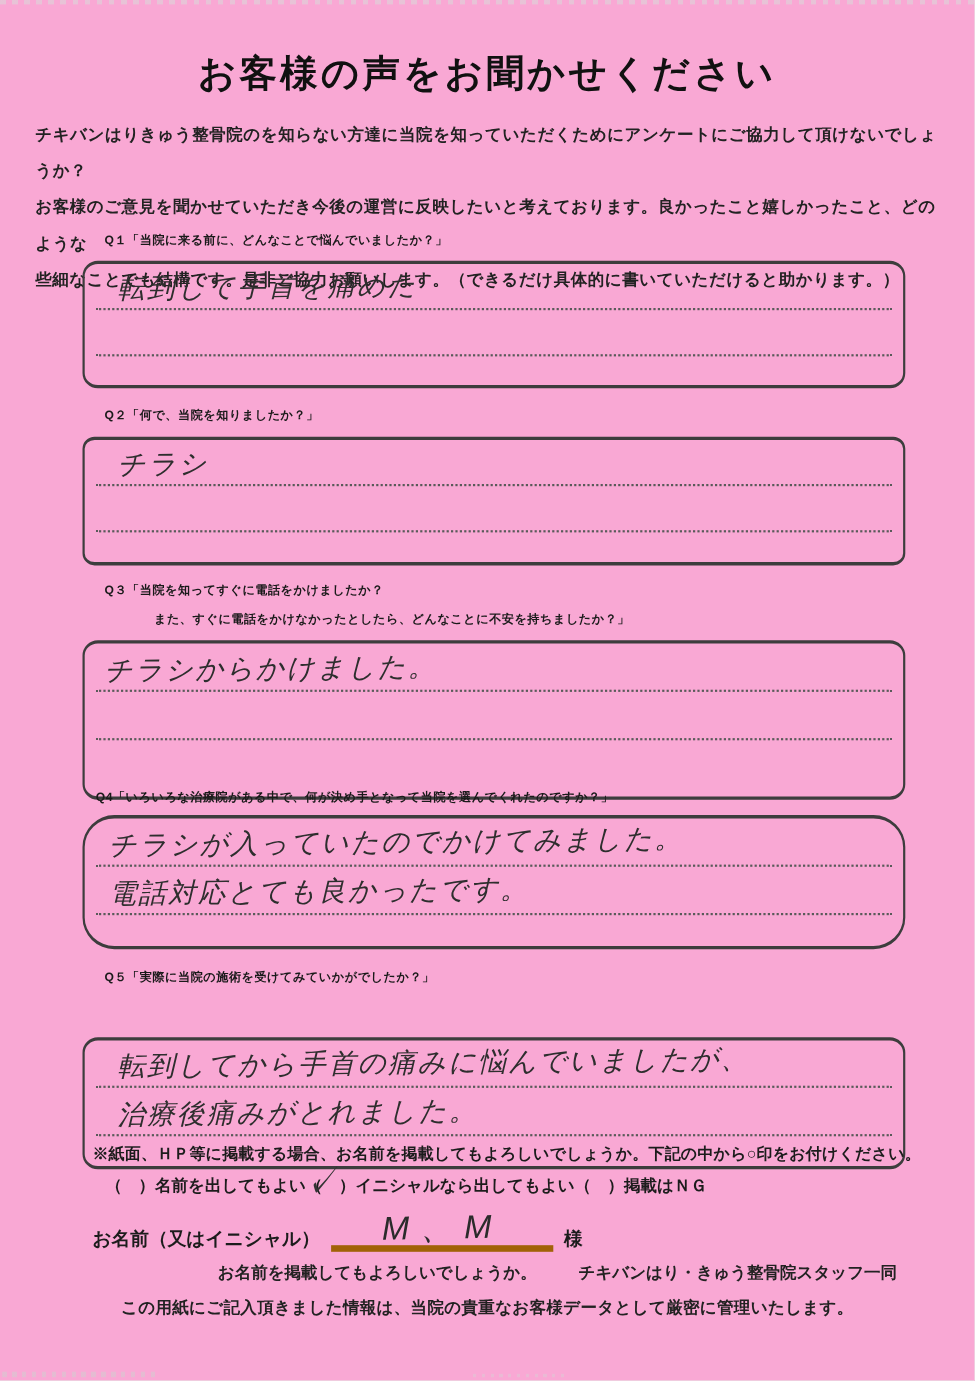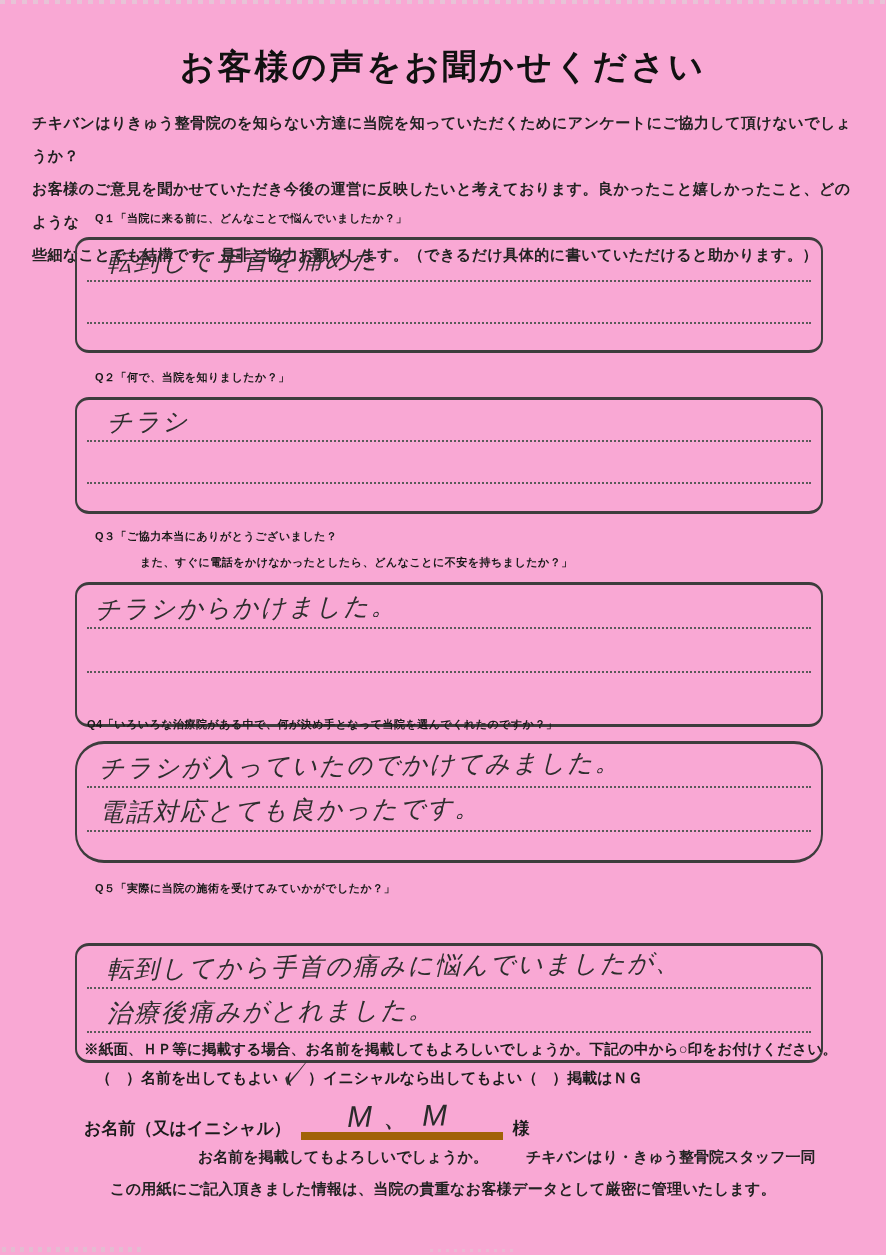--- a/index.html
+++ b/index.html
@@ -60,21 +60,21 @@
   .checkmark{
     position:absolute;left:-2px;top:-10px;font-size:30px;font-weight:400;
     color:#333;transform:rotate(-10deg) skewX(-6deg);font-style:italic;
   }
   .name-row{
     position:absolute;left:84px;top:1096px;display:flex;align-items:flex-end;
     font-size:17px;font-weight:700;
   }
   .name-underline{
     display:inline-flex;justify-content:center;align-items:flex-end;
-    width:202px;height:36px;border-bottom:8px solid #a16207;margin:0 10px;
+    width:202px;height:36px;border-bottom:6px solid #a16207;margin:0 10px;
   }
   .hw-name{
     font-style:italic;font-size:30px;font-weight:500;color:#2b2b2b;
     letter-spacing:10px;transform:translateY(5px) rotate(-1deg);white-space:nowrap;
   }
   .thanks-row{
     position:absolute;left:198px;top:1148px;display:flex;gap:38px;
     font-size:15px;font-weight:700;white-space:nowrap;color:#222;
   }
   .privacy{
@@ -102,31 +102,31 @@
     <div class="slot">
       <span class="hw">転到して手首を痛めた</span>
     </div>
     <div class="slot">
       <span class="hw"></span>
     </div>
     <div class="slot last"></div>
   </div>
 
   <div class="q-label" style="left:95px;top:370px;">Q２「何で、当院を知りましたか？」</div>
-  <div class="answer-box" style="top:397px;height:117px;">
+  <div class="answer-box" style="top:397px;height:117px;border-radius:11px;">
     <div class="slot">
       <span class="hw">チラシ</span>
     </div>
     <div class="slot">
       <span class="hw"></span>
     </div>
     <div class="slot last"></div>
   </div>
 
-  <div class="q-label" style="left:95px;top:529px;">Q３「ご協力本当にありがとうございました？</div>
+  <div class="q-label" style="left:95px;top:529px;">Q３「当院を知ってすぐに電話をかけましたか？</div>
   <div class="q-label" style="left:140px;top:555px;">また、すぐに電話をかけなかったとしたら、どんなことに不安を持ちましたか？」</div>
   <div class="answer-box" style="top:582px;height:145px;">
     <div class="slot" style="height:44px;">
       <span class="hw" style="padding-left:8px;">チラシからかけました。</span>
     </div>
     <div class="slot" style="height:44px;">
       <span class="hw"></span>
     </div>
     <div class="slot last"></div>
   </div>

